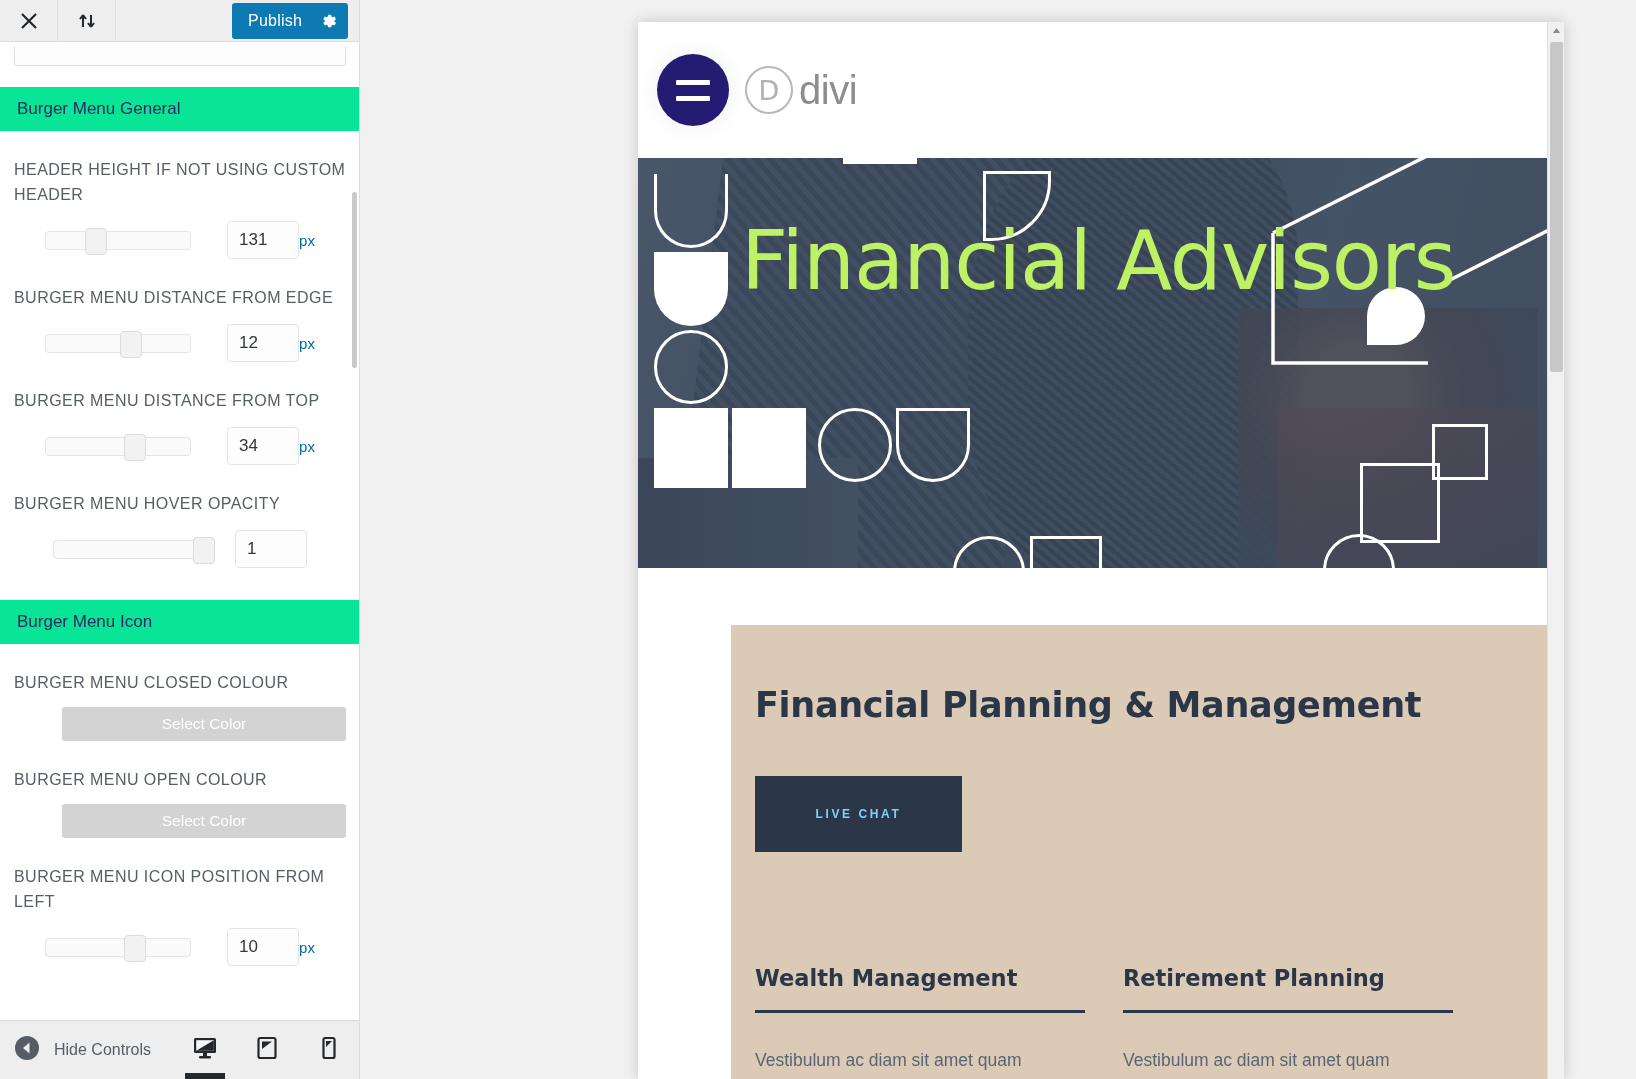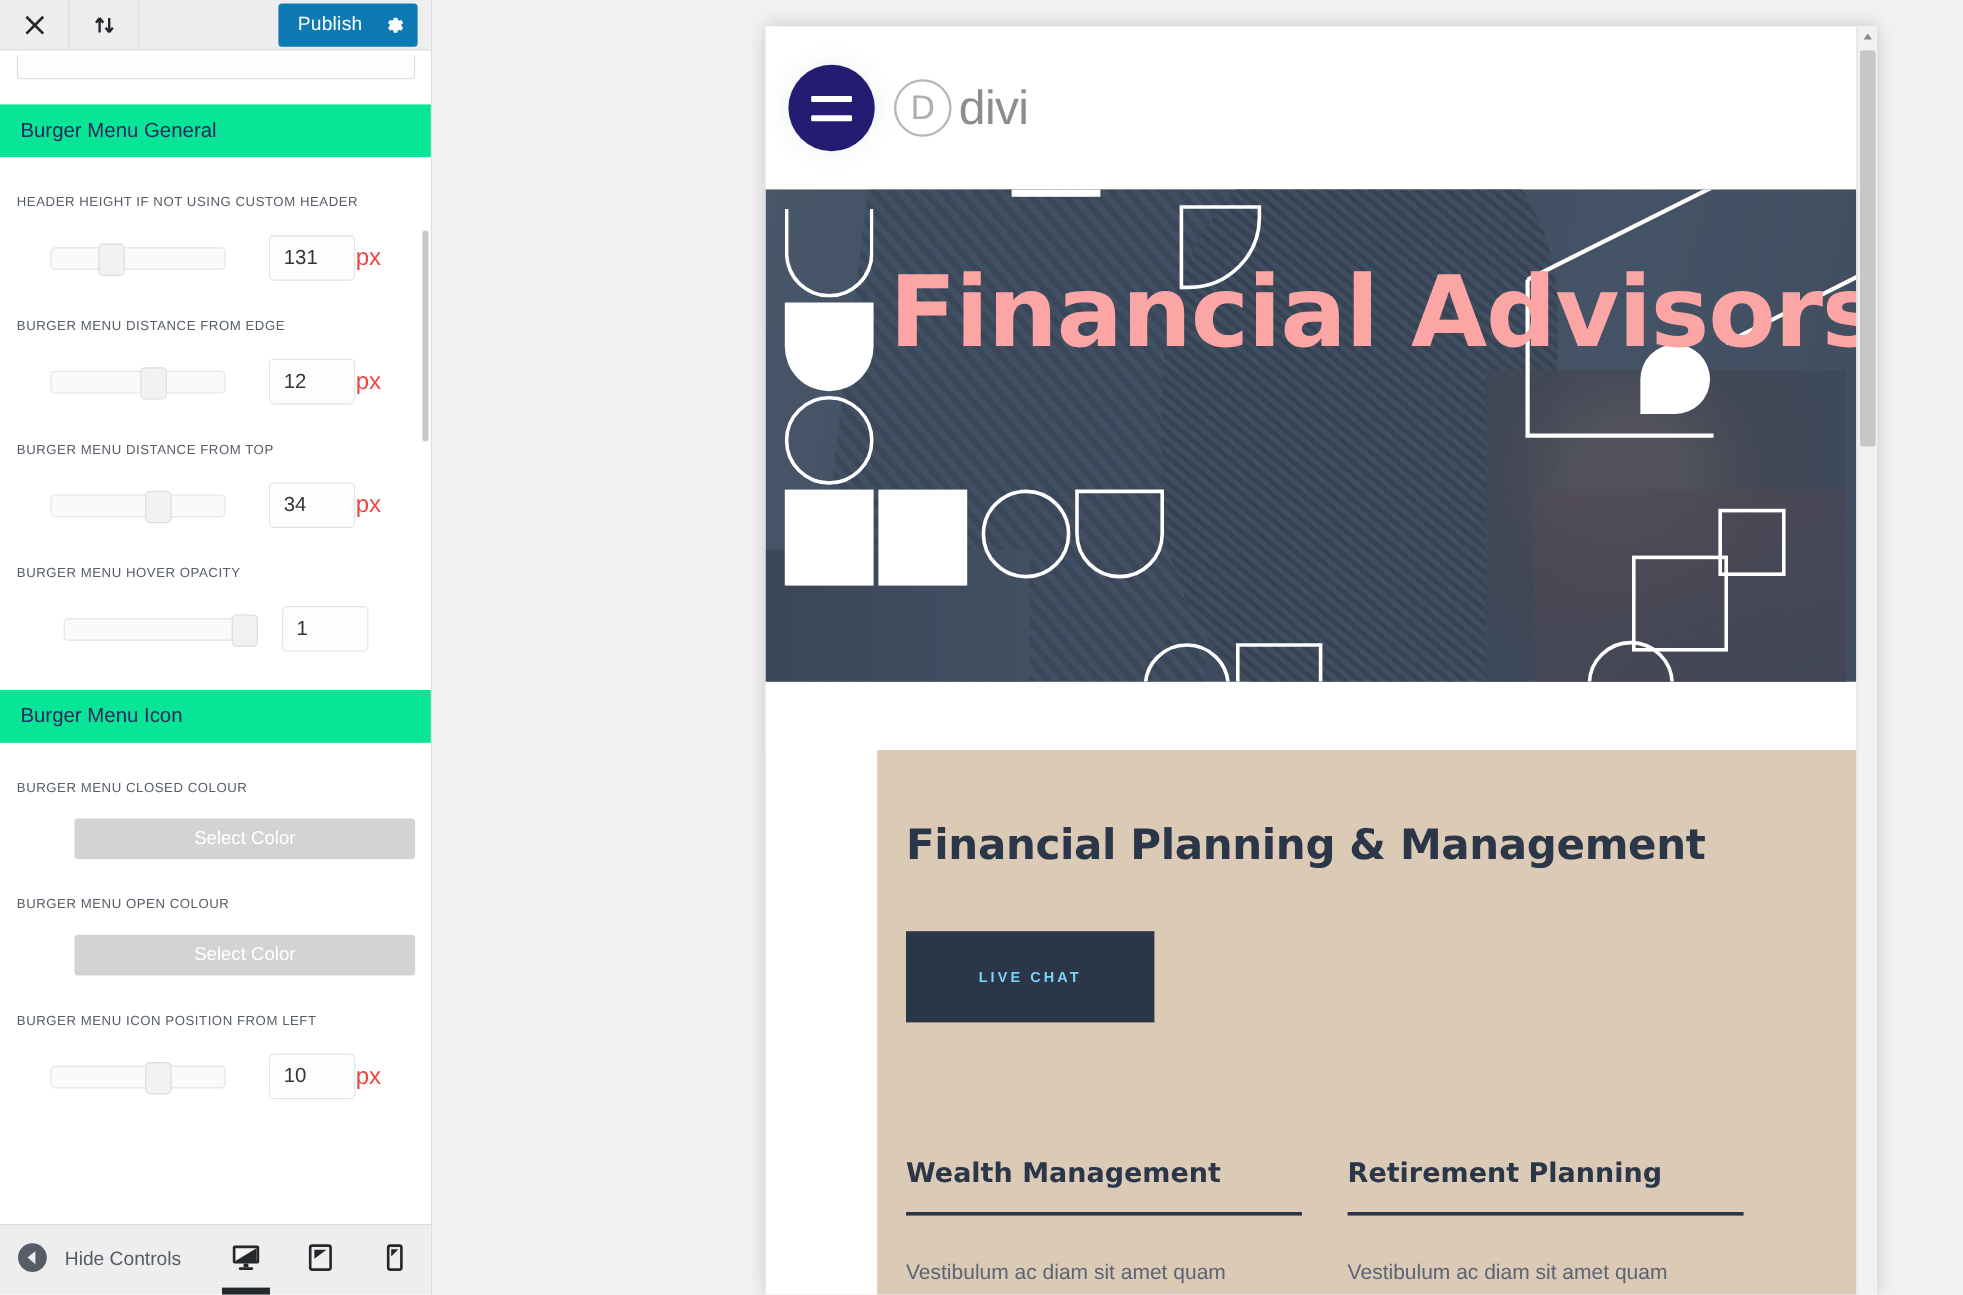--- a/index.html
+++ b/index.html
@@ -55,39 +55,39 @@
   .fake-select span { font-size: 17px; color: #32373c; line-height: 26px; }
 
   .section-head {
     background: #08e596; height: 44px; display: flex; align-items: center;
     padding-left: 17px; margin-top: 21px;
   }
   .section-head span { color: #2a2a5e; font-size: 17px; }
 
   .field { padding: 0 14px; margin-top: 26px; }
   .field-label {
-    font-size: 11px; letter-spacing: .45px; color: #555d66; text-transform: uppercase;
+    font-size: 16px; letter-spacing: .45px; color: #555d66; text-transform: uppercase;
     line-height: 25px;
   }
   .ctrl-row { display: flex; align-items: center; margin-top: 14px; justify-content: center; }
   .slider {
     position: relative; width: 146px; height: 19px; background: #fafafa;
     border: 1px solid #e4e4e4; border-radius: 4px;
   }
   .slider .handle {
     position: absolute; top: -4px; width: 22px; height: 27px;
     background: #f2f2f2; border: 1px solid #dcdcdc; border-radius: 4px;
   }
   .numbox {
     width: 72px; height: 38px; margin-left: 36px;
     border: 1px solid #e4e4e4; border-radius: 4px; background: #fdfdfd;
     display: flex; align-items: center; padding-left: 11px;
     font-size: 17px; color: #32373c;
   }
-  .unit { font-size: 20px; color: #ef4444; }
+  .unit { font-size: 15px; color: #0369a1; }
 
   .color-row { display: flex; align-items: center; margin-top: 12px; padding-left: 48px; }
   .color-btn {
     width: 299px; height: 34px; background: #d3d3d3; border-radius: 3px;
     display: flex; align-items: center; justify-content: center;
     color: #fff; font-size: 15.5px; cursor: pointer;
   }
 
   
   #sb-track {
@@ -160,21 +160,21 @@
     position: absolute; border: 3px solid #fff; border-top: none;
     border-bottom-left-radius: 999px; border-bottom-right-radius: 999px;
   }
   .d-arch-solid {
     position: absolute; background: #fff;
     border-bottom-left-radius: 999px; border-bottom-right-radius: 999px;
   }
   #hero-title {
     position: absolute; left: 103px; top: 55px;
     font-family: "DejaVu Sans", sans-serif;
-    font-weight: bold; font-size: 82px; color: #fca5a5; letter-spacing: -1px;
+    font-weight: normal; font-size: 82px; color: #bef264; letter-spacing: -1px;
     white-space: nowrap;
   }
   #hero-cta {
     position: absolute; left: 263px; top: 187px; width: 375px; height: 76px;
     background: #dbcab6; display: flex; align-items: center; justify-content: center;
     cursor: pointer;
   }
   #hero-cta span {
     font-size: 16px; font-weight: bold; letter-spacing: 2.4px; color: #2b3648;
   }

